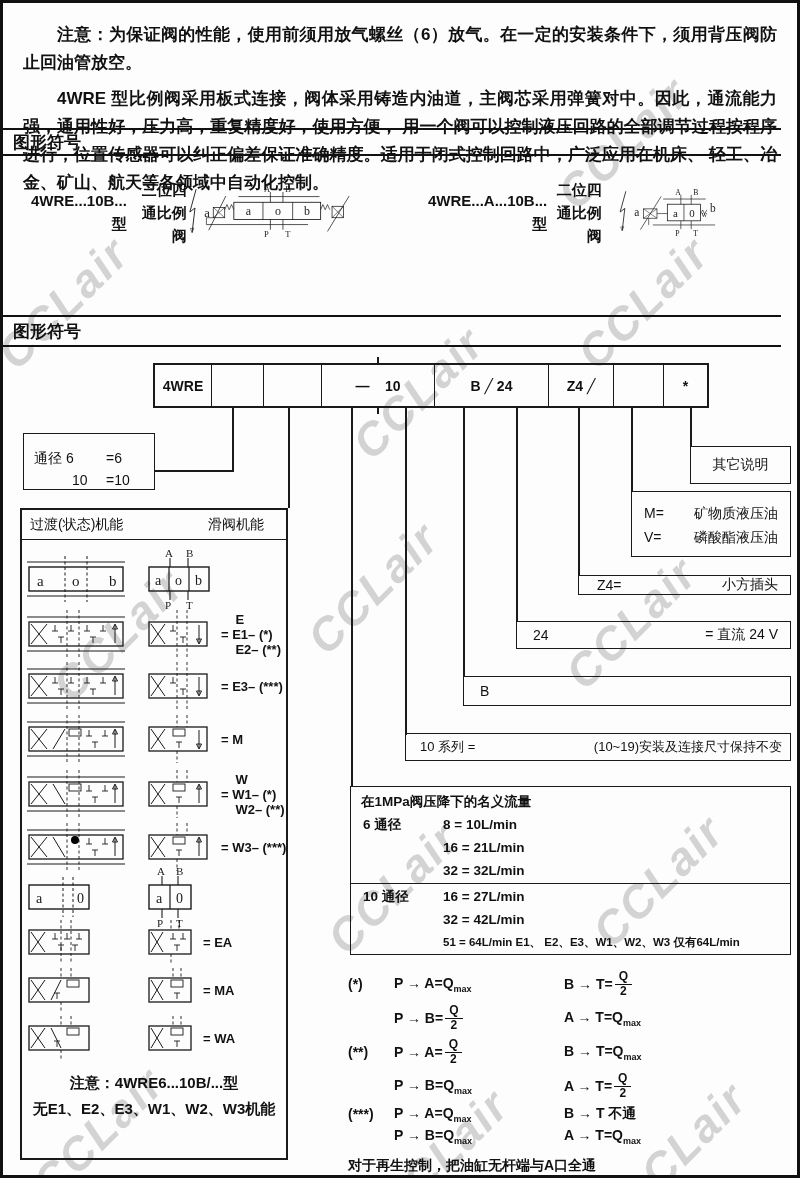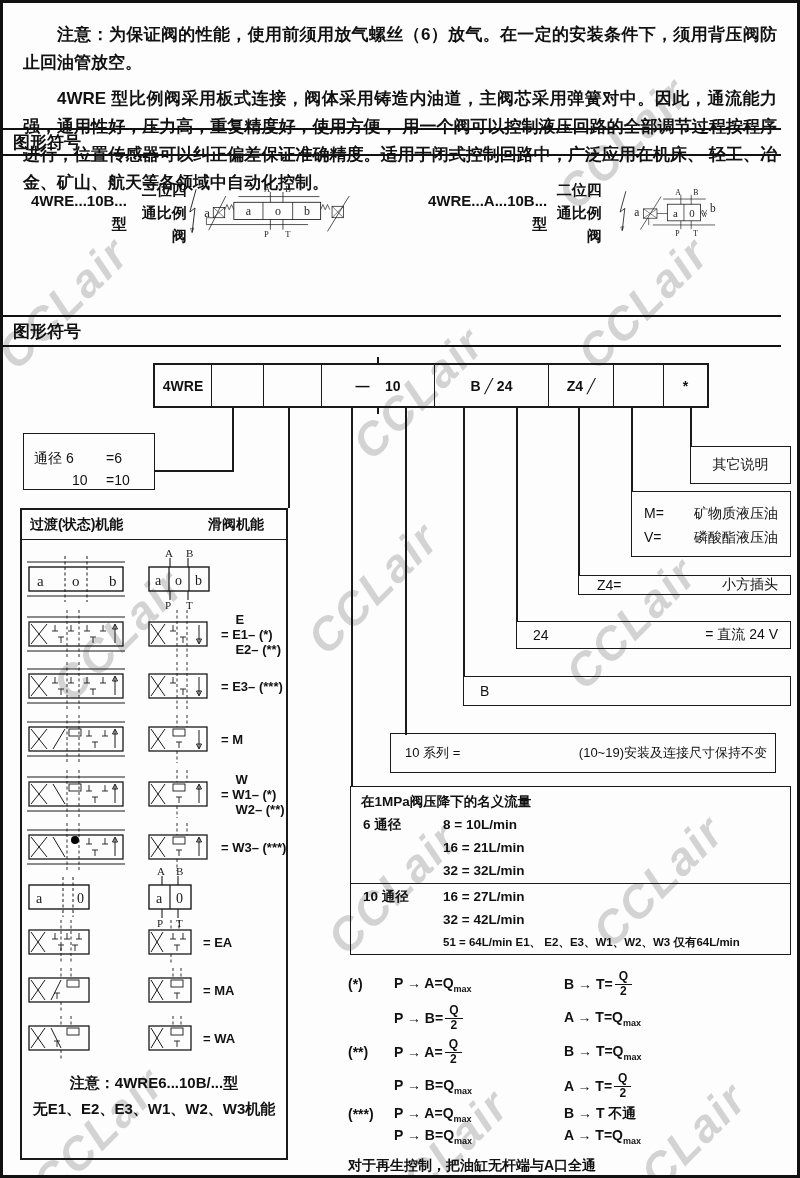--- a/index.html
+++ b/index.html
@@ -33,21 +33,21 @@
   .codecell{border-left:1.5px solid #1a1a1a;display:flex;align-items:center;justify-content:center;
             font-size:14px;font-weight:700;white-space:pre;box-sizing:border-box;position:relative;}
   .codecell:first-child{border-left:none;}
   .tick{position:absolute;width:1.5px;height:7px;background:#1a1a1a;left:55px;}
   .obox{position:absolute;border:1.5px solid #1a1a1a;box-sizing:border-box;font-size:14px;background:transparent;}
   .rowflex{display:flex;align-items:center;height:100%;}
   
   .mech{position:absolute;left:17px;top:161px;width:268px;height:652px;border:2px solid #1a1a1a;box-sizing:border-box;}
   .mech-head{position:absolute;top:0;left:0;right:0;height:30px;border-bottom:1.5px solid #1a1a1a;
              display:flex;align-items:center;justify-content:space-between;
-             padding:0 22px 0 8px;font-size:14px;font-weight:700;box-sizing:border-box;}
+             padding:0 22px 0 8px;font-size:14px;font-weight:400;box-sizing:border-box;}
   .mrow{position:absolute;left:5px;display:flex;align-items:center;}
   .mlabel{font-size:13px;font-weight:700;white-space:pre;line-height:15px;margin-left:10px;}
   .mech-note{position:absolute;left:0;right:0;text-align:center;font-size:15px;font-weight:700;line-height:25px;}
   
   .flow{position:absolute;left:347px;top:439px;width:441px;height:169px;border:1.5px solid #1a1a1a;
         box-sizing:border-box;font-size:13.5px;font-weight:600;}
   .flow-title{padding:6px 0 2px 10px;}
   .flow-row{display:flex;height:23px;align-items:center;}
   .flow-size{width:92px;padding-left:12px;box-sizing:border-box;}
   .flow-div{border-top:1.5px solid #1a1a1a;margin:1px 0;}
@@ -231,21 +231,21 @@
           <span>= 直流 24 V</span>
         </div>
       </div>
 
       <div class="obox" style="left:460px;top:329px;width:328px;height:30px">
         <div class="rowflex" style="padding-left:16px">
           <span>B</span>
         </div>
       </div>
 
-      <div class="obox" style="left:387px;top:386px;width:386px;height:40px;font-size:13px">
+      <div class="obox" style="left:402px;top:386px;width:386px;height:28px;font-size:13px">
         <div class="rowflex" style="justify-content:space-between;padding:0 8px 0 14px">
           <span>10 系列 =</span>
           <span>(10~19)安装及连接尺寸保持不变</span>
         </div>
       </div>
 
       <div class="flow">
         <div class="flow-title">在1MPa阀压降下的名义流量</div>
         <div class="flow-row">
           <span class="flow-size">6 通径</span>

